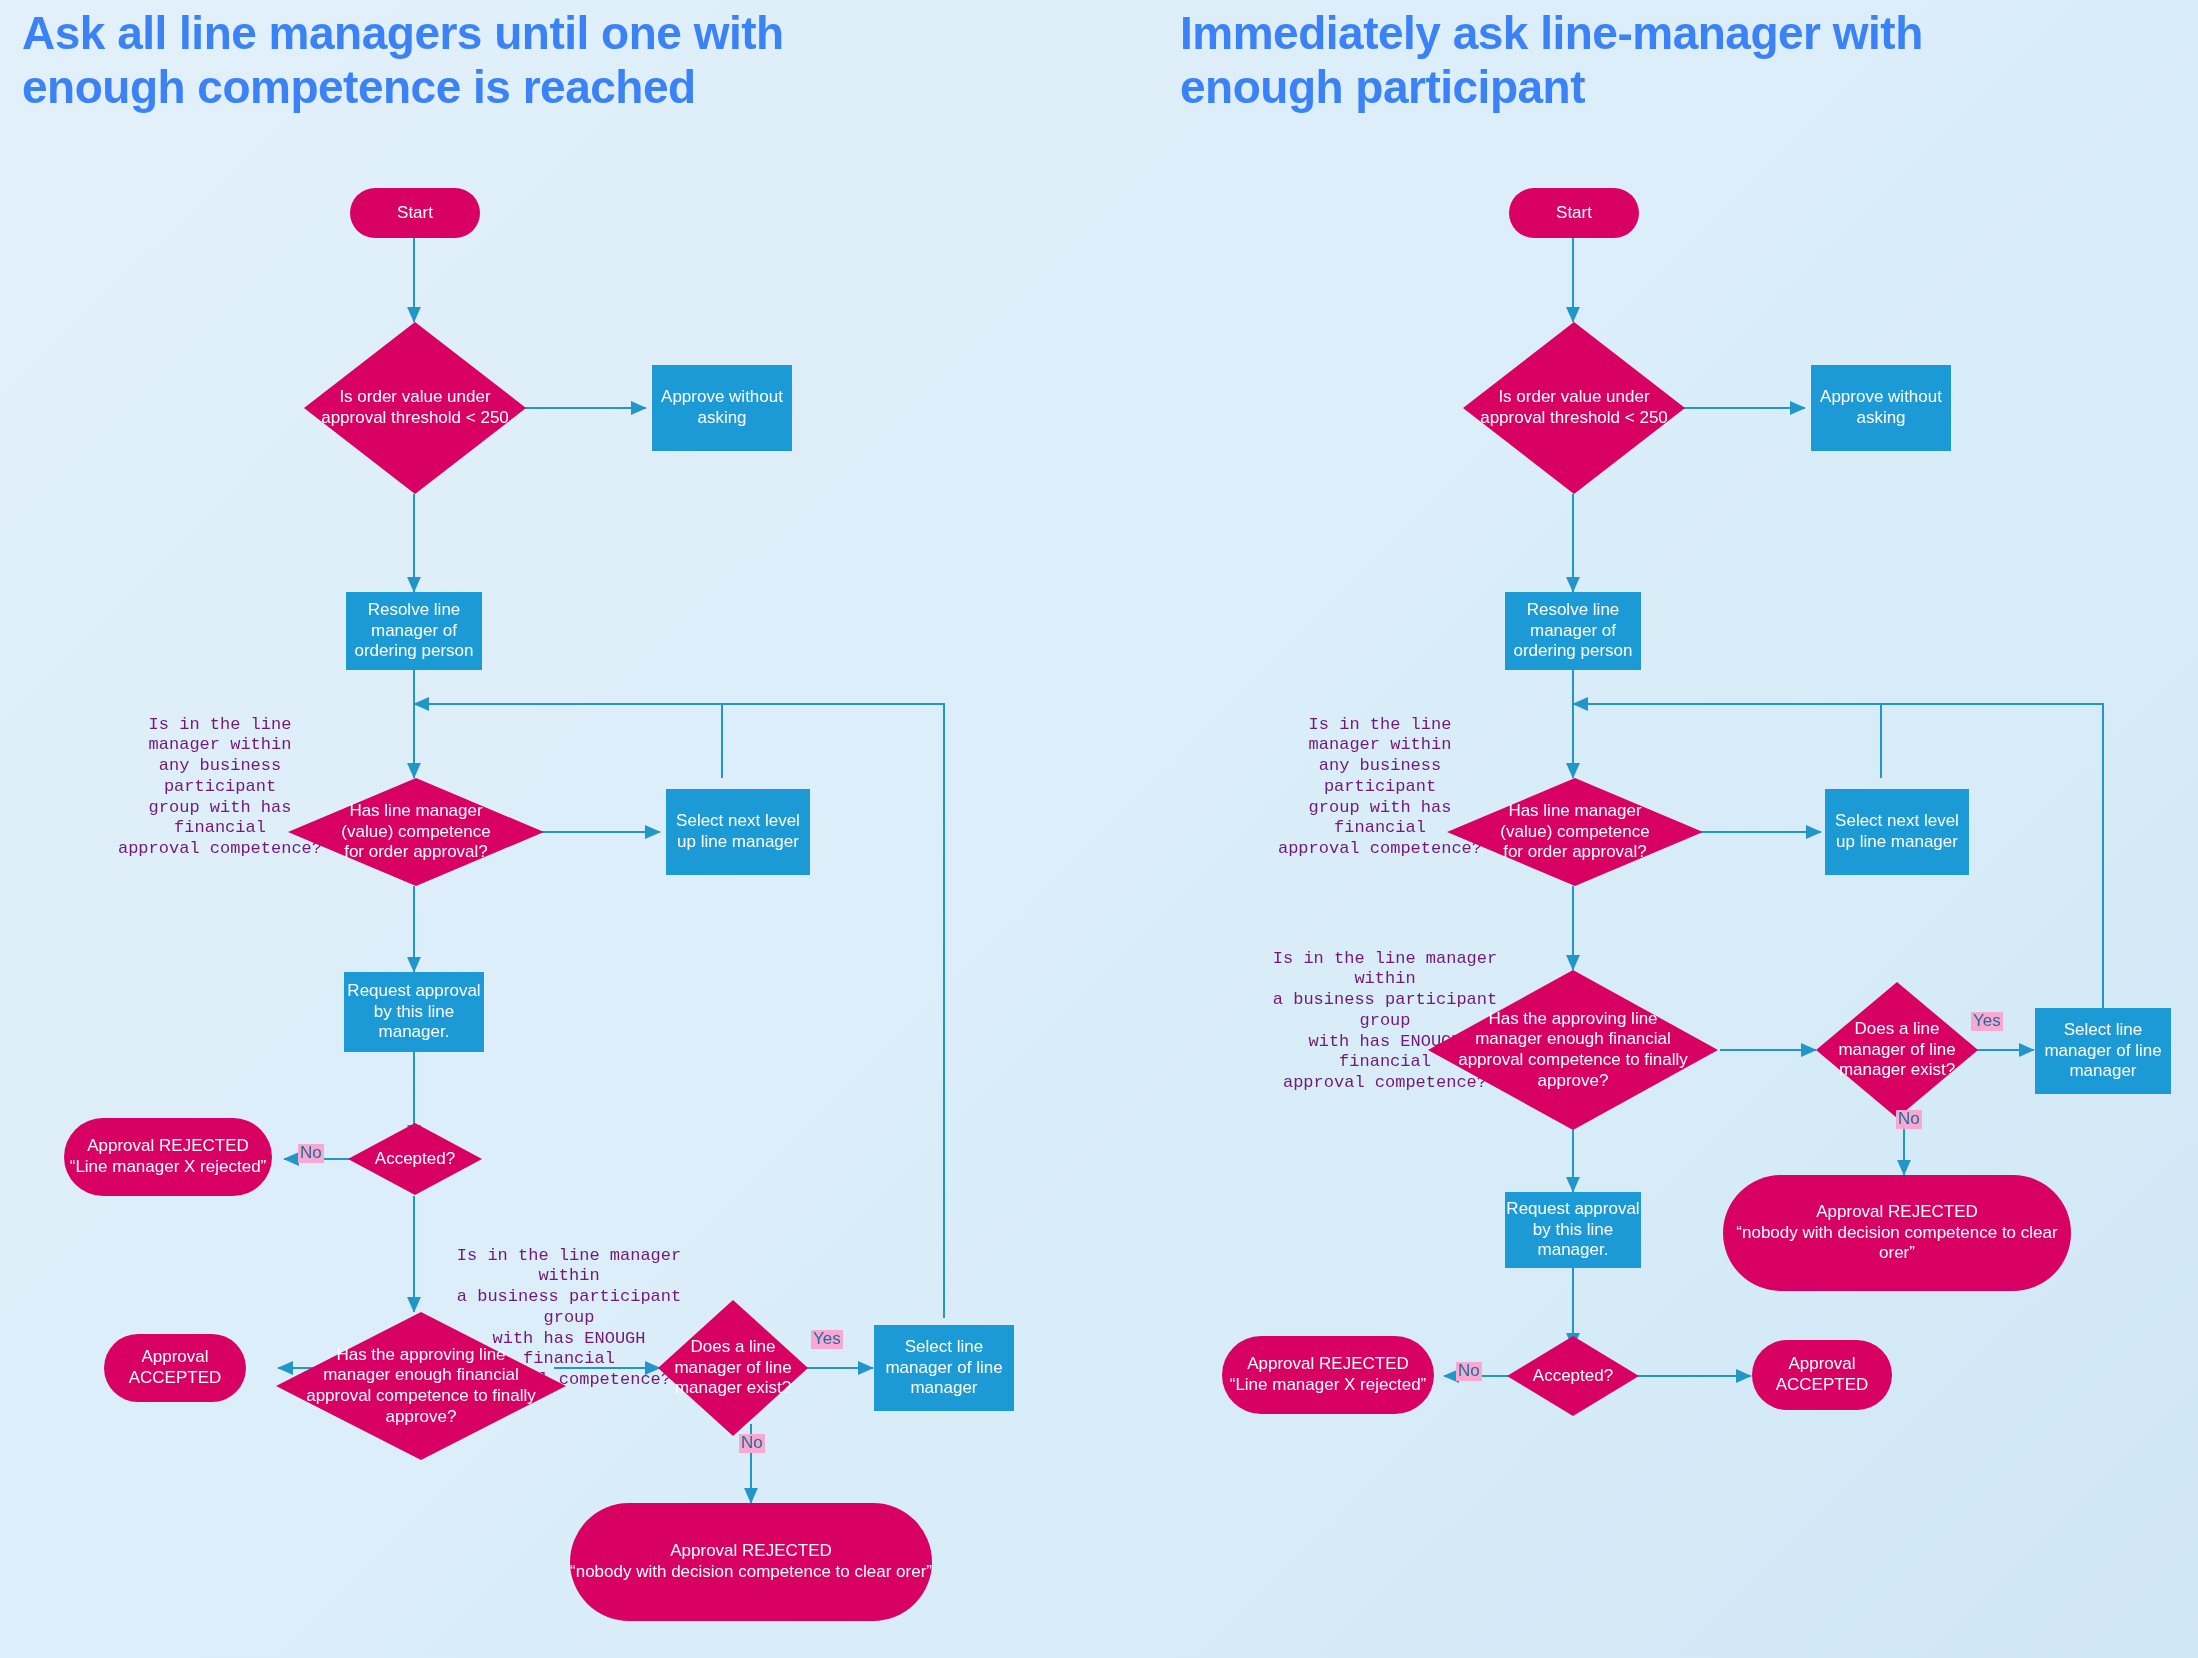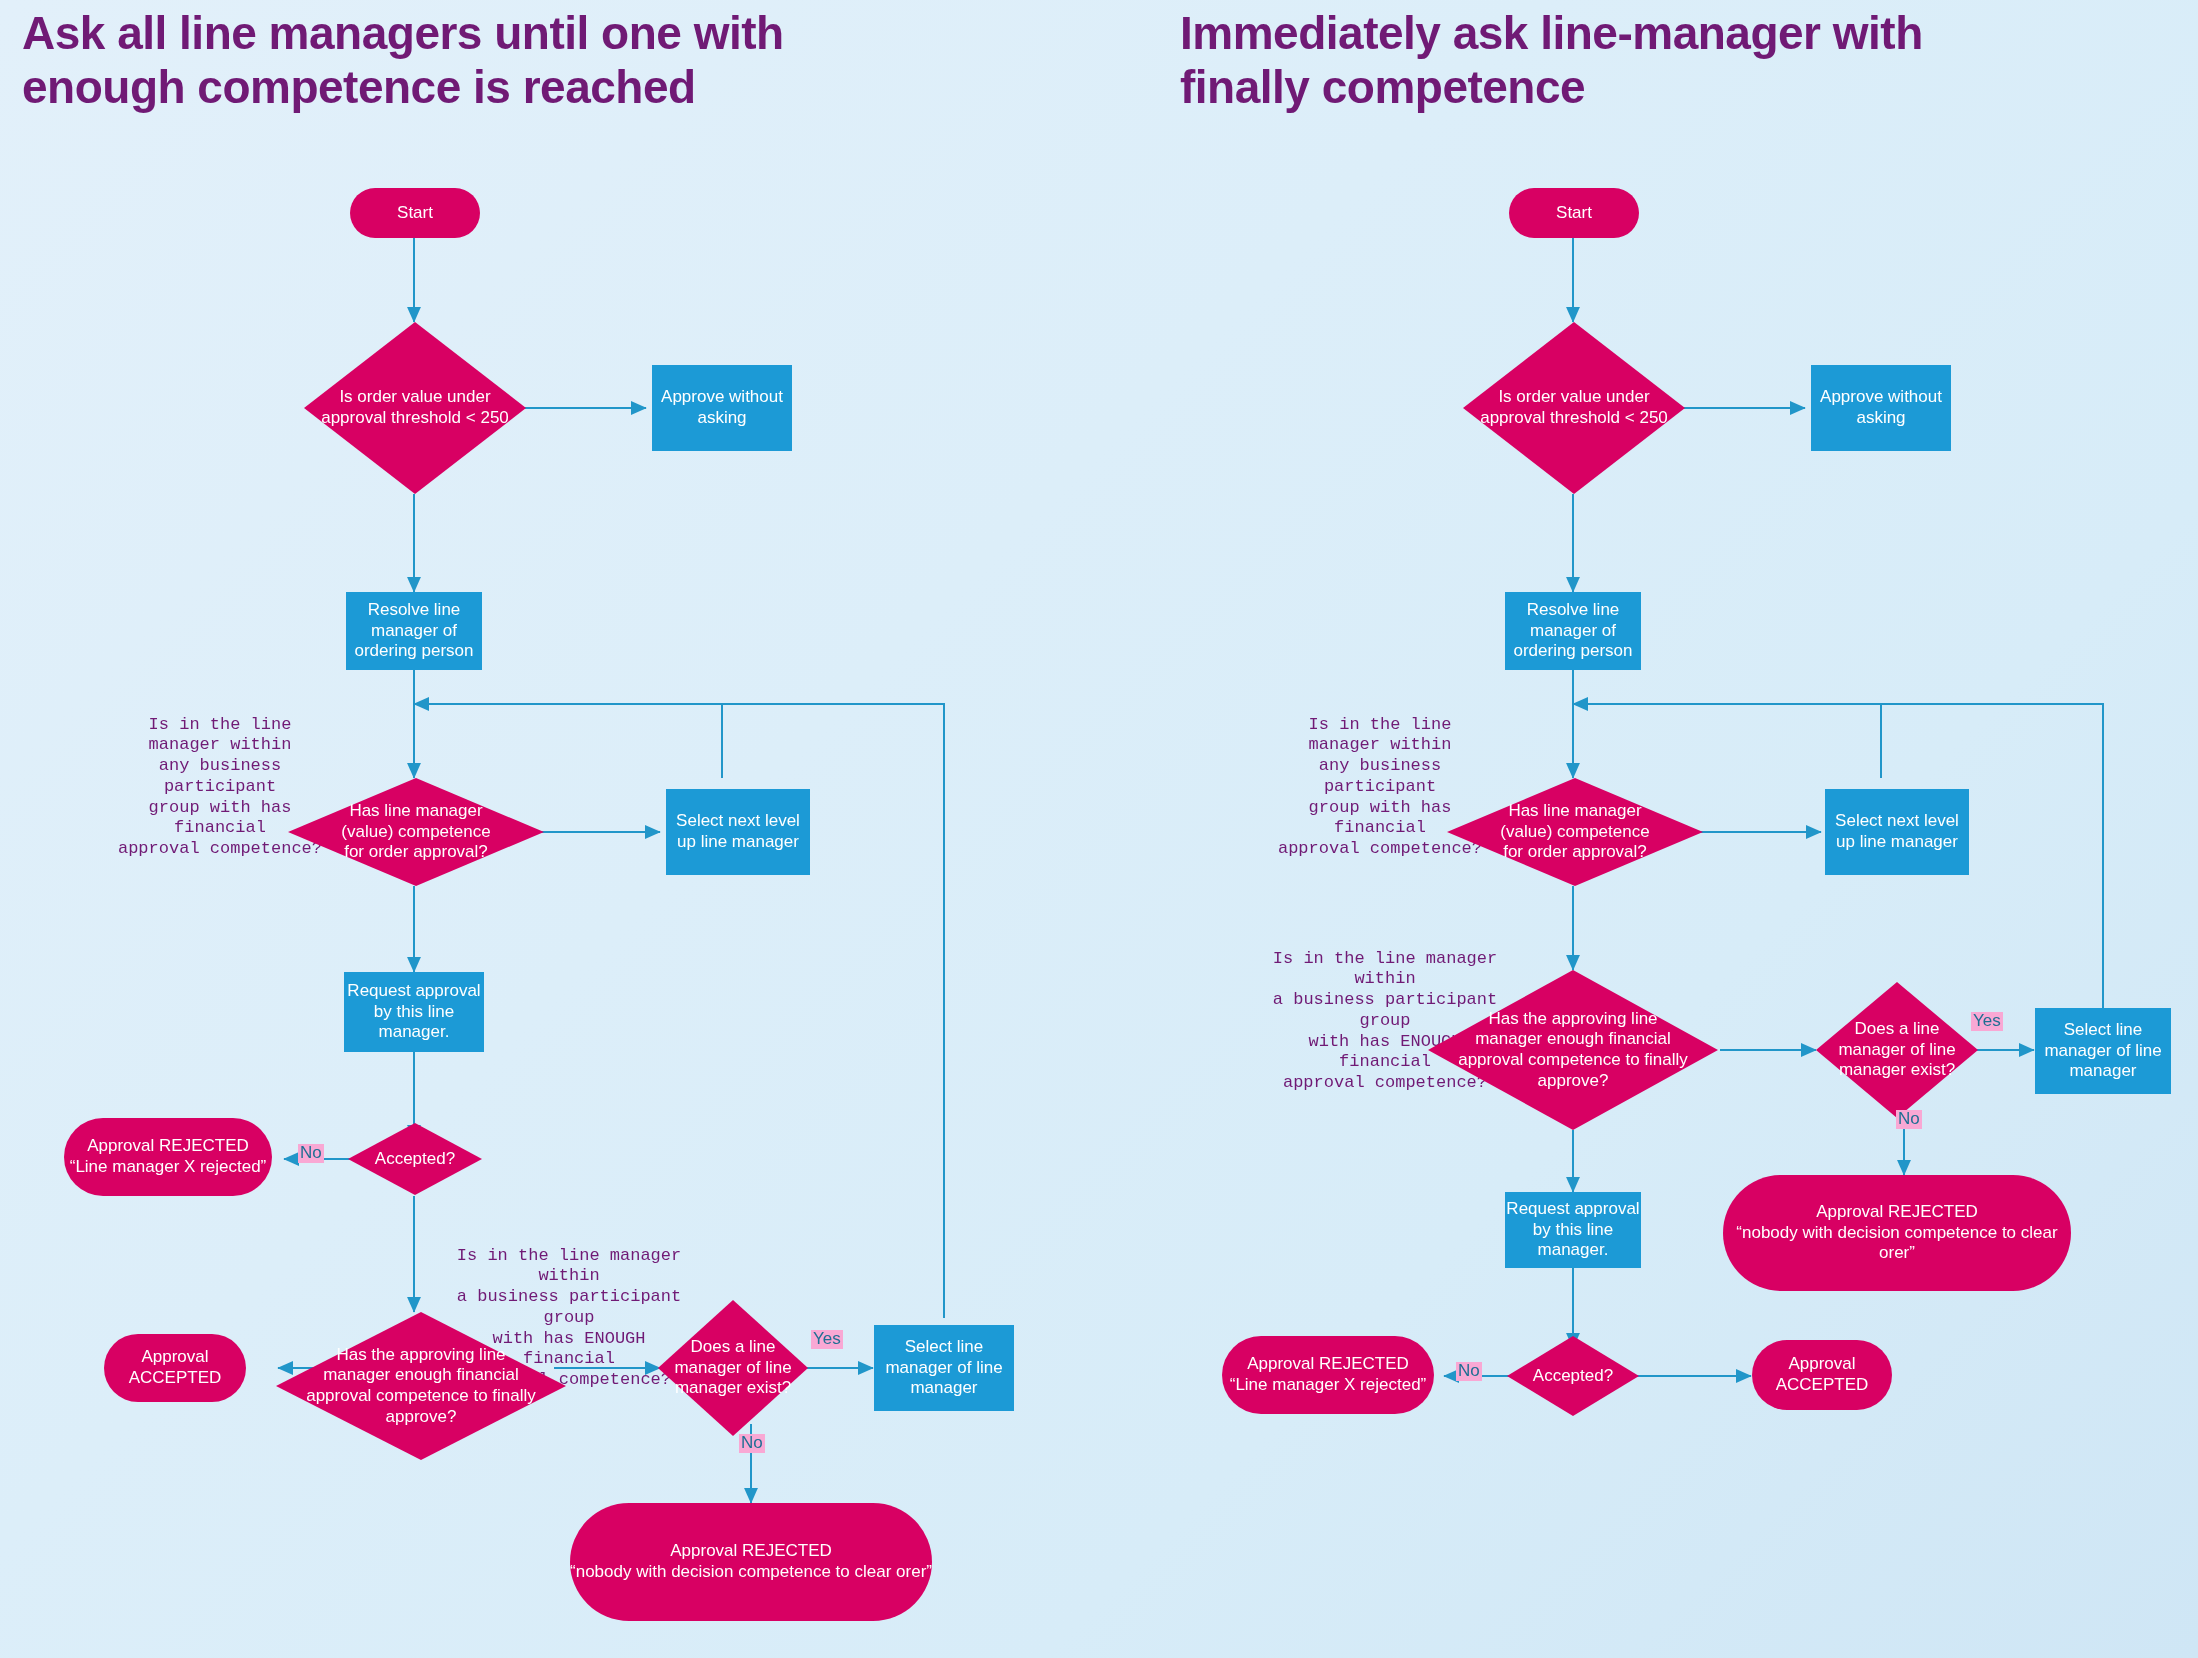--- a/index.html
+++ b/index.html
@@ -5,21 +5,21 @@
   html,body{margin:0;padding:0;}
   body{
     width:2198px;height:1658px;
     background:linear-gradient(135deg,#e2f0fa 0%,#dceef9 40%,#d7ecf8 70%,#cfe6f5 100%);
     font-family:"Liberation Sans",sans-serif;
     overflow:hidden;position:relative;
   }
   .title{
     position:absolute;
     font-weight:bold;
-    color:#701a75;
+    color:#3b82f6;
     font-size:46px;
     line-height:1.18;
     letter-spacing:-0.5px;
     white-space:pre-line;
   }
   #title-left{left:22px;top:6px;width:940px;}
   #title-right{left:1180px;top:6px;width:940px;}
 
   .canvas{position:absolute;left:16px;top:0;width:2198px;height:1658px;}
   svg.links{position:absolute;left:0;top:0;width:2198px;height:1658px;pointer-events:none;}
@@ -59,21 +59,21 @@
     padding:0 2px;
     line-height:1.1;
   }
 </style>
 </head>
 <body>
 
 <div class="title" id="title-left">Ask all line managers until one with
 enough competence is reached</div>
 <div class="title" id="title-right">Immediately ask line-manager with
-finally competence</div>
+enough participant</div>
 
 <div class="canvas">
 
 <svg class="links" viewBox="0 0 2198 1658">
   <defs>
     <marker id="ah" markerWidth="9" markerHeight="9" refX="7.6" refY="4.5" orient="auto" markerUnits="strokeWidth">
       <path d="M0,1 L8,4.5 L0,8 z" fill="#2196c9"></path>
     </marker>
   </defs>
   <g stroke="#2196c9" stroke-width="2" fill="none" marker-end="url(#ah)">

